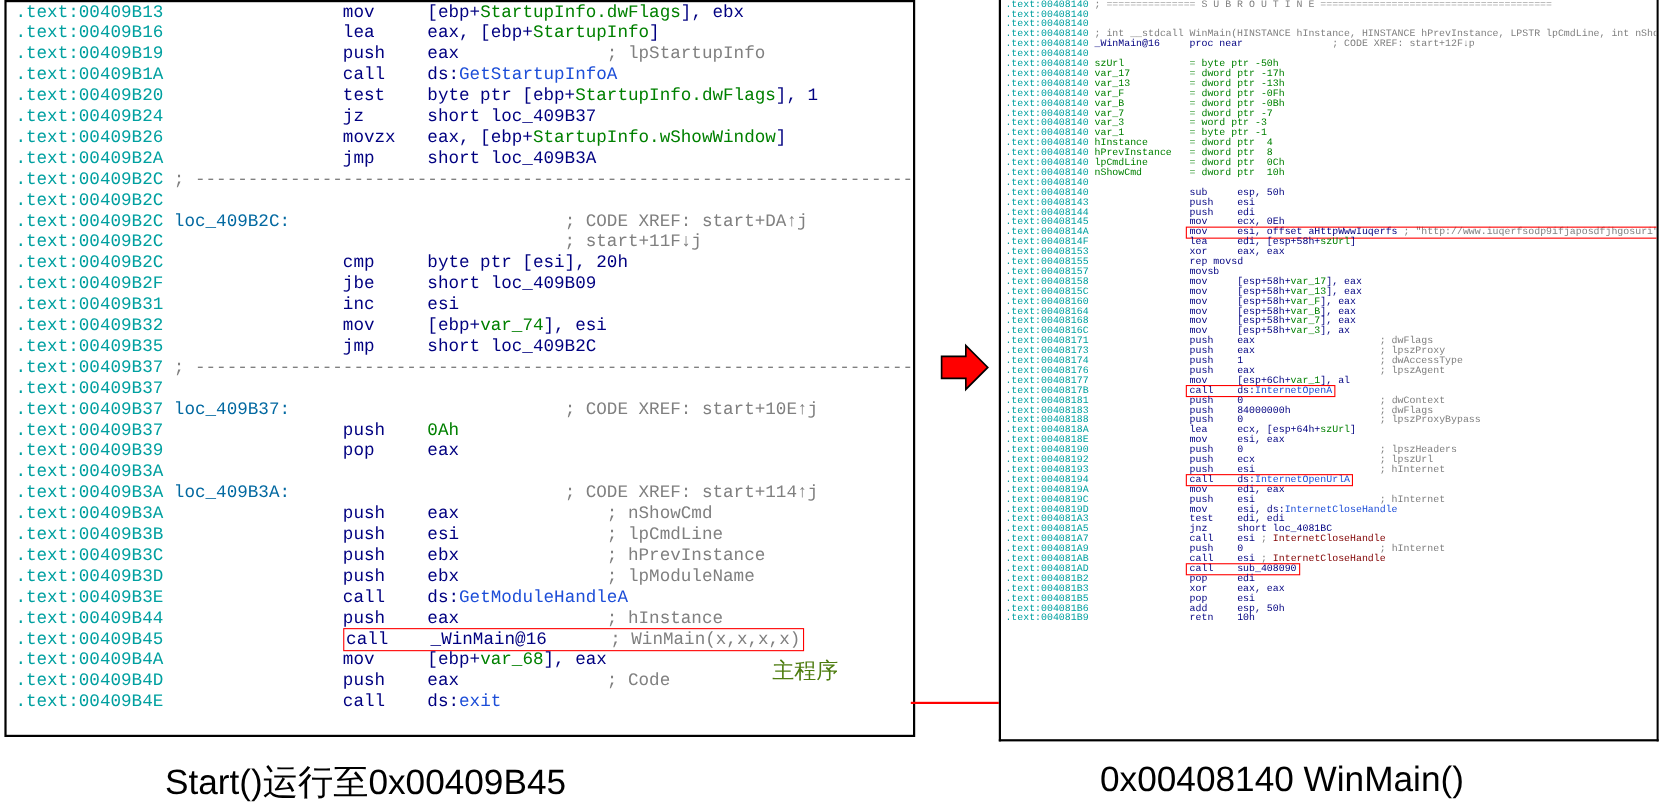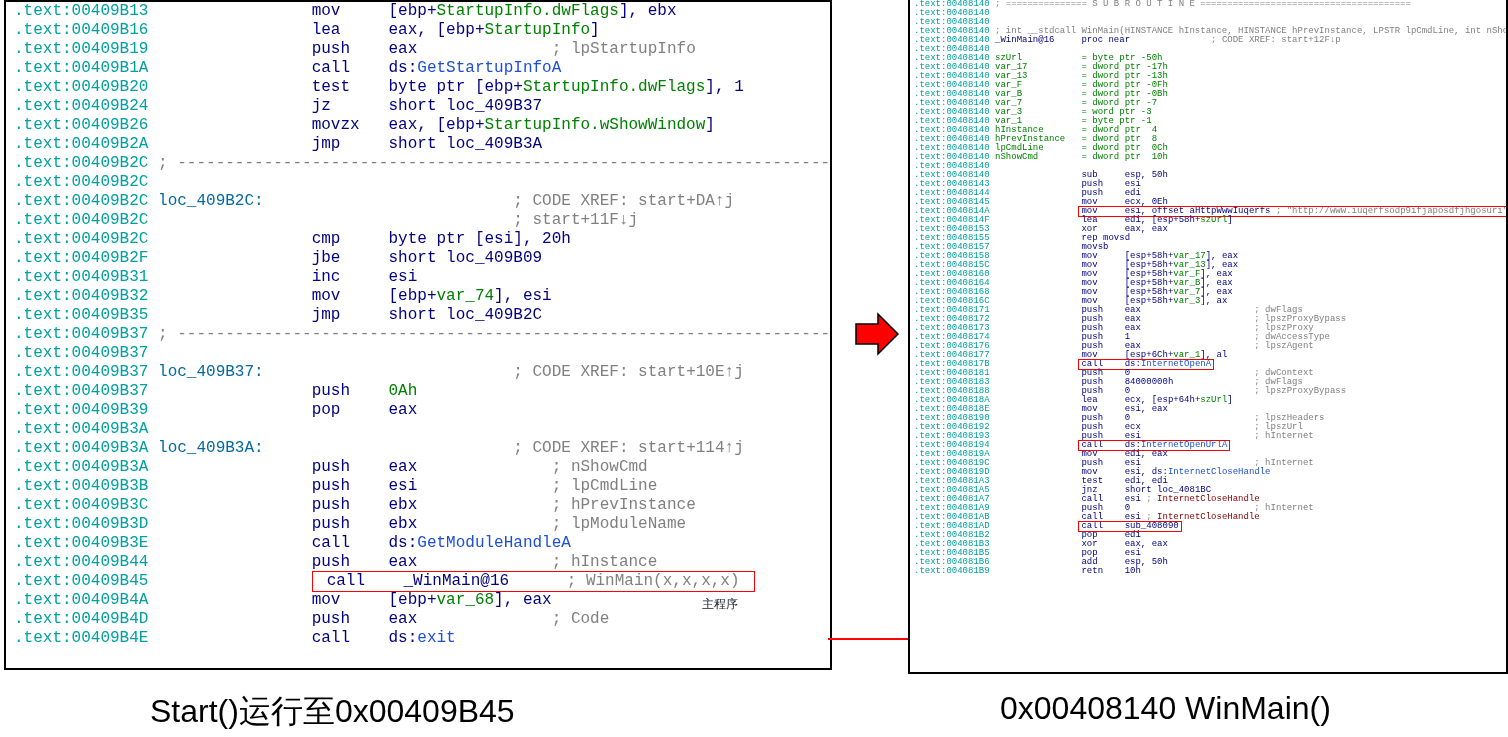--- a/index.html
+++ b/index.html
@@ -45,21 +45,21 @@
   .var { color: #008000; }
   .func { color: #1d4ed8; }
   .func2 { color: #800000; }
   .comment { color: #808080; }
   .num { color: #008000; }
   .sep { color: #808080; }
   .kw { color: #000080; }
   .redbox {
     border: 1px solid #ff0000;
     display: inline-block;
-    padding: 0 14px;
+    padding: 0 2px;
     margin: -1px 0;
   }
   .caption {
     position: absolute;
     font-family: "Microsoft YaHei", sans-serif;
     font-size: 32px;
     color: #000;
   }
   .left-caption { left: 150px; top: 690px; }
   .right-caption { left: 1000px; top: 690px; }
@@ -75,23 +75,23 @@
     left: 828px;
     top: 638px;
     width: 80px;
     height: 2px;
     background: #ff0000;
   }
   .annotation {
     position: absolute;
     left: 702px;
     top: 596px;
-    color: #0f172a;
+    color: #4d7c0f;
     font-family: "Microsoft YaHei", sans-serif;
-    font-size: 12px;
+    font-size: 20px;
   }
   .r-row { white-space: pre; padding-left: 4px; height: 9px; }
   .rbox { outline: 1px solid #ff0000; margin-left:-2px; padding: 0 2px; display:inline-block;}
 </style>
 </head>
 <body>
 
 <div class="panel left-panel" id="left">
     <div class="dis-line"><span class="addr">.text:00409B13</span>                 <span class="op">mov     </span><span class="kw">[ebp+<span class="var">StartupInfo.dwFlags</span>], ebx</span></div>
     <div class="dis-line"><span class="addr">.text:00409B16</span>                 <span class="op">lea     </span><span class="kw">eax, [ebp+<span class="var">StartupInfo</span>]</span></div>
@@ -157,21 +157,20 @@
     <div class="r-row"><span class="addr">.text:00408153</span>                 <span class="op">xor     </span><span class="kw">eax, eax</span></div>
     <div class="r-row"><span class="addr">.text:00408155</span>                 <span class="op">rep movsd</span><span class="kw"></span></div>
     <div class="r-row"><span class="addr">.text:00408157</span>                 <span class="op">movsb   </span><span class="kw"></span></div>
     <div class="r-row"><span class="addr">.text:00408158</span>                 <span class="op">mov     </span><span class="kw">[esp+58h+<span class="var">var_17</span>], eax</span></div>
     <div class="r-row"><span class="addr">.text:0040815C</span>                 <span class="op">mov     </span><span class="kw">[esp+58h+<span class="var">var_13</span>], eax</span></div>
     <div class="r-row"><span class="addr">.text:00408160</span>                 <span class="op">mov     </span><span class="kw">[esp+58h+<span class="var">var_F</span>], eax</span></div>
     <div class="r-row"><span class="addr">.text:00408164</span>                 <span class="op">mov     </span><span class="kw">[esp+58h+<span class="var">var_B</span>], eax</span></div>
     <div class="r-row"><span class="addr">.text:00408168</span>                 <span class="op">mov     </span><span class="kw">[esp+58h+<span class="var">var_7</span>], eax</span></div>
     <div class="r-row"><span class="addr">.text:0040816C</span>                 <span class="op">mov     </span><span class="kw">[esp+58h+<span class="var">var_3</span>], ax</span></div>
     <div class="r-row"><span class="addr">.text:00408171</span>                 <span class="op">push    </span><span class="kw">eax</span>                     <span class="comment">; dwFlags</span></div>
-    <div class="r-row"><span class="addr">.text:00408172</span>                 <span class="op">push    </span><span class="kw">eax</span>                     <span class="comment">; lpszProxyBypass</span></div>
     <div class="r-row"><span class="addr">.text:00408173</span>                 <span class="op">push    </span><span class="kw">eax</span>                     <span class="comment">; lpszProxy</span></div>
     <div class="r-row"><span class="addr">.text:00408174</span>                 <span class="op">push    </span><span class="kw">1</span>                       <span class="comment">; dwAccessType</span></div>
     <div class="r-row"><span class="addr">.text:00408176</span>                 <span class="op">push    </span><span class="kw">eax</span>                     <span class="comment">; lpszAgent</span></div>
     <div class="r-row"><span class="addr">.text:00408177</span>                 <span class="op">mov     </span><span class="kw">[esp+6Ch+<span class="var">var_1</span>], al</span></div>
     <div class="r-row"><span class="addr">.text:0040817B</span>                 <span class="rbox"><span class="op">call    </span><span class="kw">ds:</span><span class="func">InternetOpenA</span></span></div>
     <div class="r-row"><span class="addr">.text:00408181</span>                 <span class="op">push    </span><span class="kw">0</span>                       <span class="comment">; dwContext</span></div>
     <div class="r-row"><span class="addr">.text:00408183</span>                 <span class="op">push    </span><span class="kw">84000000h</span>               <span class="comment">; dwFlags</span></div>
     <div class="r-row"><span class="addr">.text:00408188</span>                 <span class="op">push    </span><span class="kw">0</span>                       <span class="comment">; lpszProxyBypass</span></div>
     <div class="r-row"><span class="addr">.text:0040818A</span>                 <span class="op">lea     </span><span class="kw">ecx, [esp+64h+<span class="var">szUrl</span>]</span></div>
     <div class="r-row"><span class="addr">.text:0040818E</span>                 <span class="op">mov     </span><span class="kw">esi, eax</span></div>

